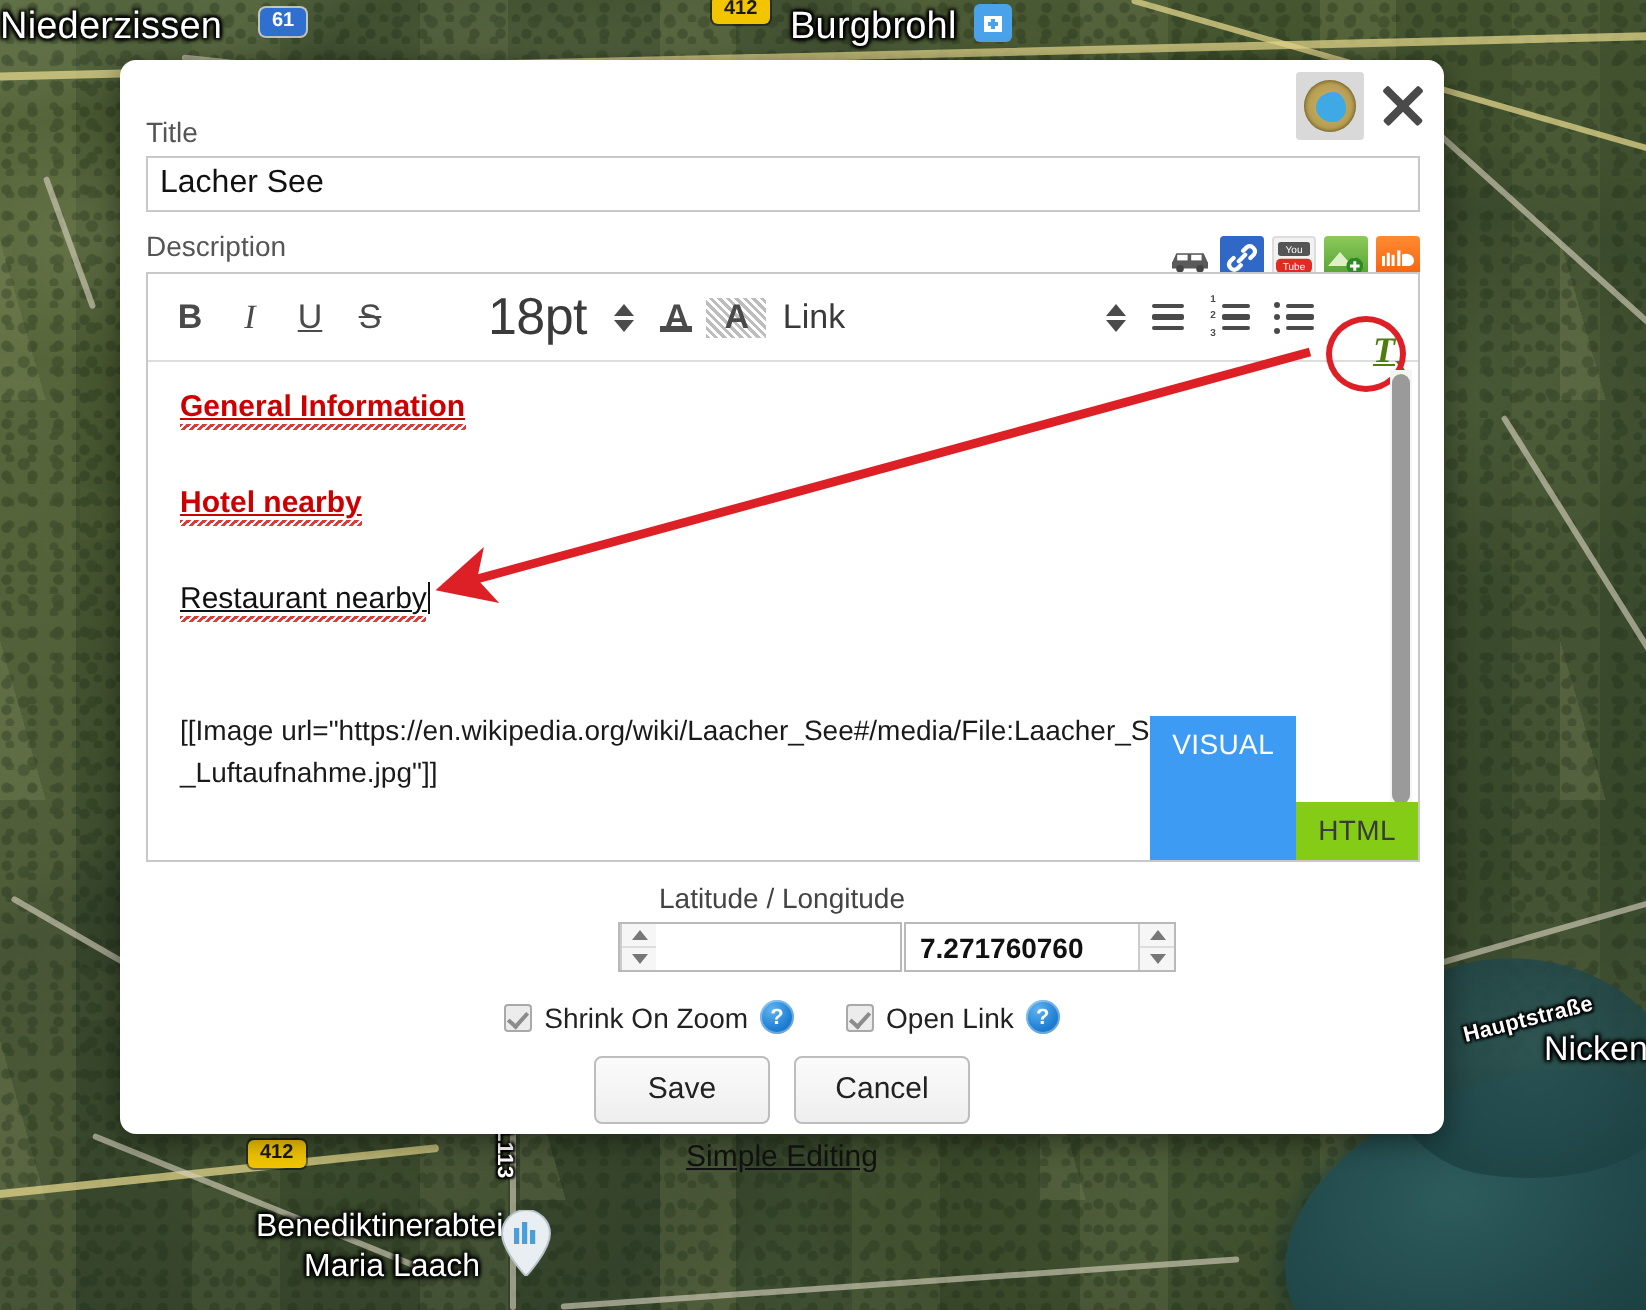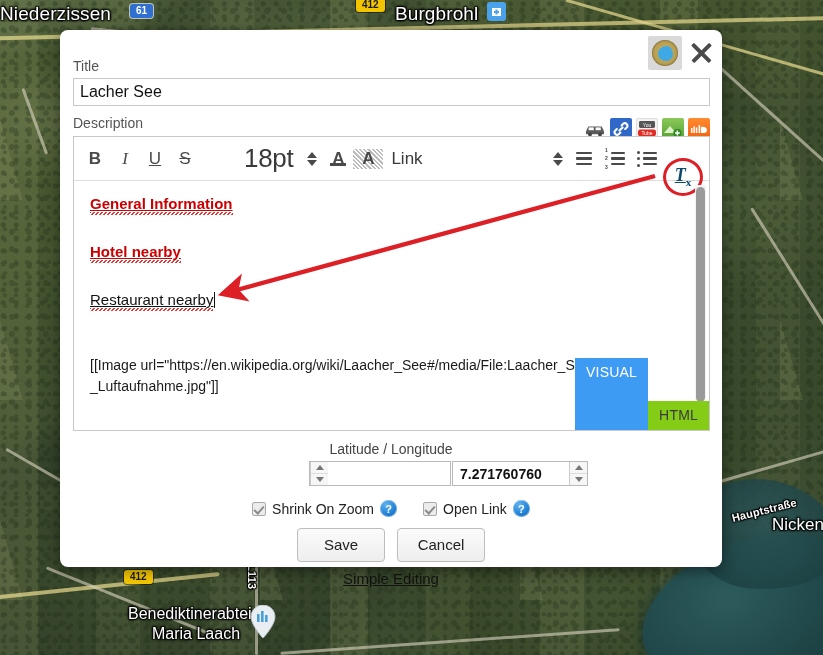--- a/index.html
+++ b/index.html
@@ -262,24 +262,24 @@
   .tb-list { width: 32px; display:flex; gap:3px; align-items:center; }
   .tb-list .mk { display:flex; flex-direction:column; gap:3.5px; }
   .tb-list .mk b { font-size: 5px; line-height: 5px; color: #4a4a4a; font-weight: 700; }
   .tb-list .mk i { display:block; width: 3px; height: 3px; background:#4a4a4a; border-radius:50%; }
   .tb-list .bars { display:flex; flex-direction:column; gap:3px; }
   .tb-list .bars span { display:block; width: 14px; height: 2.6px; background:#4a4a4a; border-radius:1px; }
 
   .tb-tx {
     width: 40px; height: 38px;
     position: relative;
-    display:flex; align-items:center; justify-content:center;
+    display:flex; align-items:center; justify-content:flex-end;
     font-size: 18px; font-style: italic; font-weight: 600;
     font-family: "Liberation Serif", serif;
-    color: #0c4a6e;
+    color: #4d7c0f;
     margin-top: 36px;
   }
   .tb-tx u { text-decoration: underline; }
   .tb-tx sub { font-size: 11px; font-style: normal; font-weight: 700; }
   .tx-ring {
     position: absolute;
     left: 50%; top: 50%;
     width: 40px; height: 38px;
     margin-left: -20px; margin-top: -19px;
     border: 3.2px solid #dd1f26;

